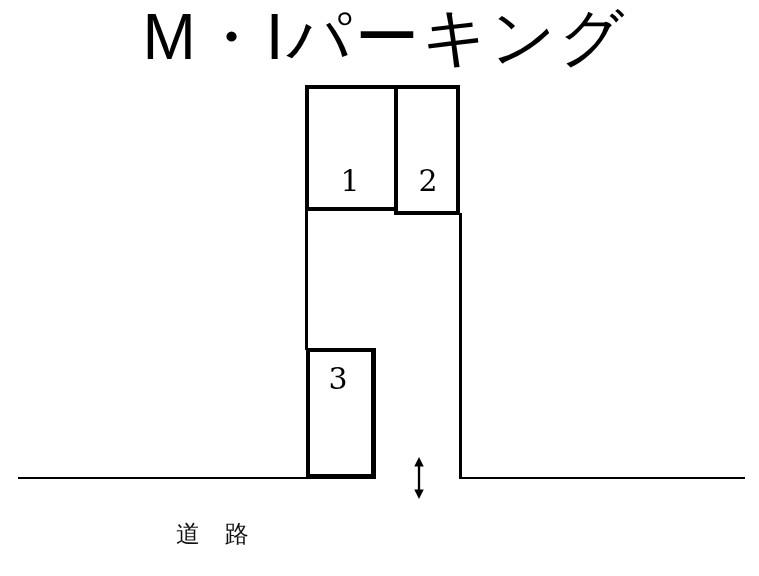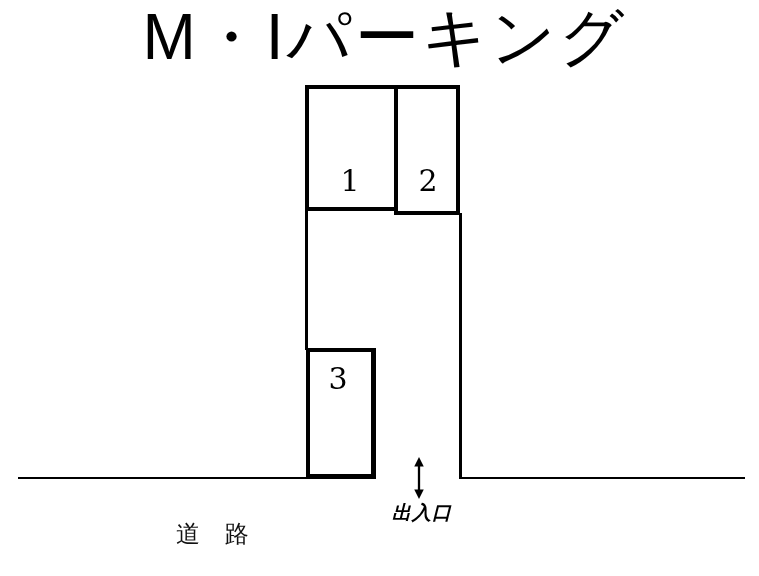--- a/index.html
+++ b/index.html
@@ -124,17 +124,16 @@
 
   <div class="hline road-left"></div>
   <div class="hline road-right"></div>
 
   <svg class="entrance-arrow" viewBox="0 0 22 44" xmlns="http://www.w3.org/2000/svg" aria-hidden="true">
     <line x1="11" y1="7" x2="11" y2="37" stroke="#000000" stroke-width="2.4"></line>
     <polygon points="11,0 6,10 16,10" fill="#000000"></polygon>
     <polygon points="11,44 6,34 16,34" fill="#000000"></polygon>
   </svg>
 
-  <div class="entrance-label">出入口</div>
 
   <div class="road-label">道 路</div>
 
 </div>
 
 </body></html>

